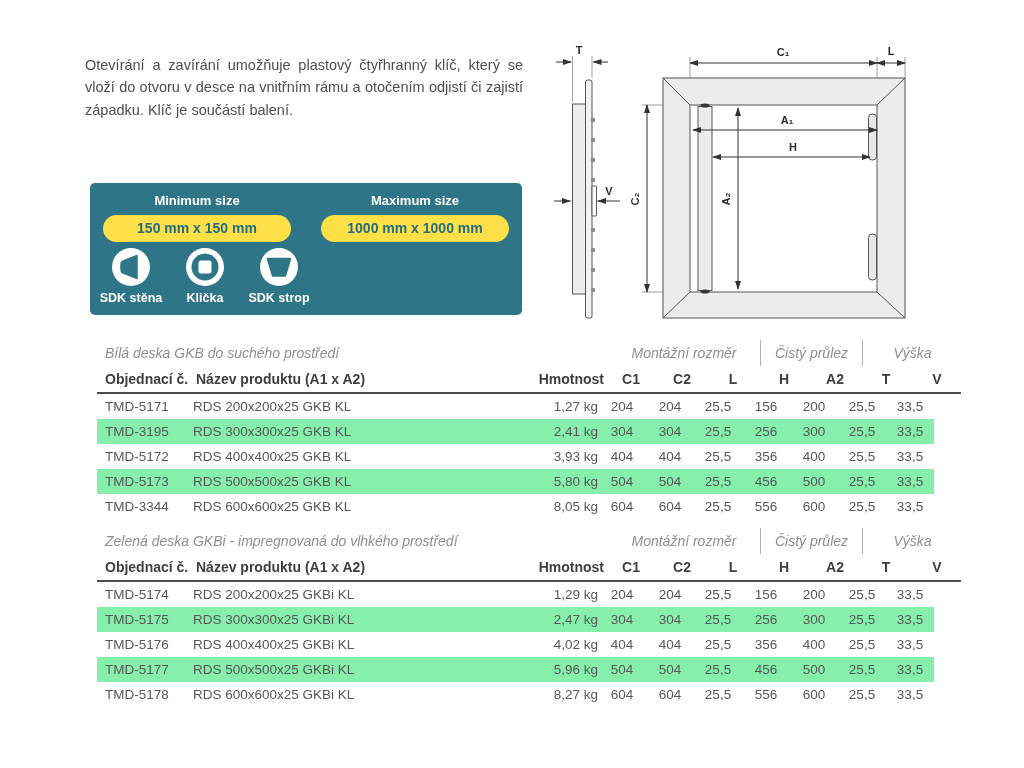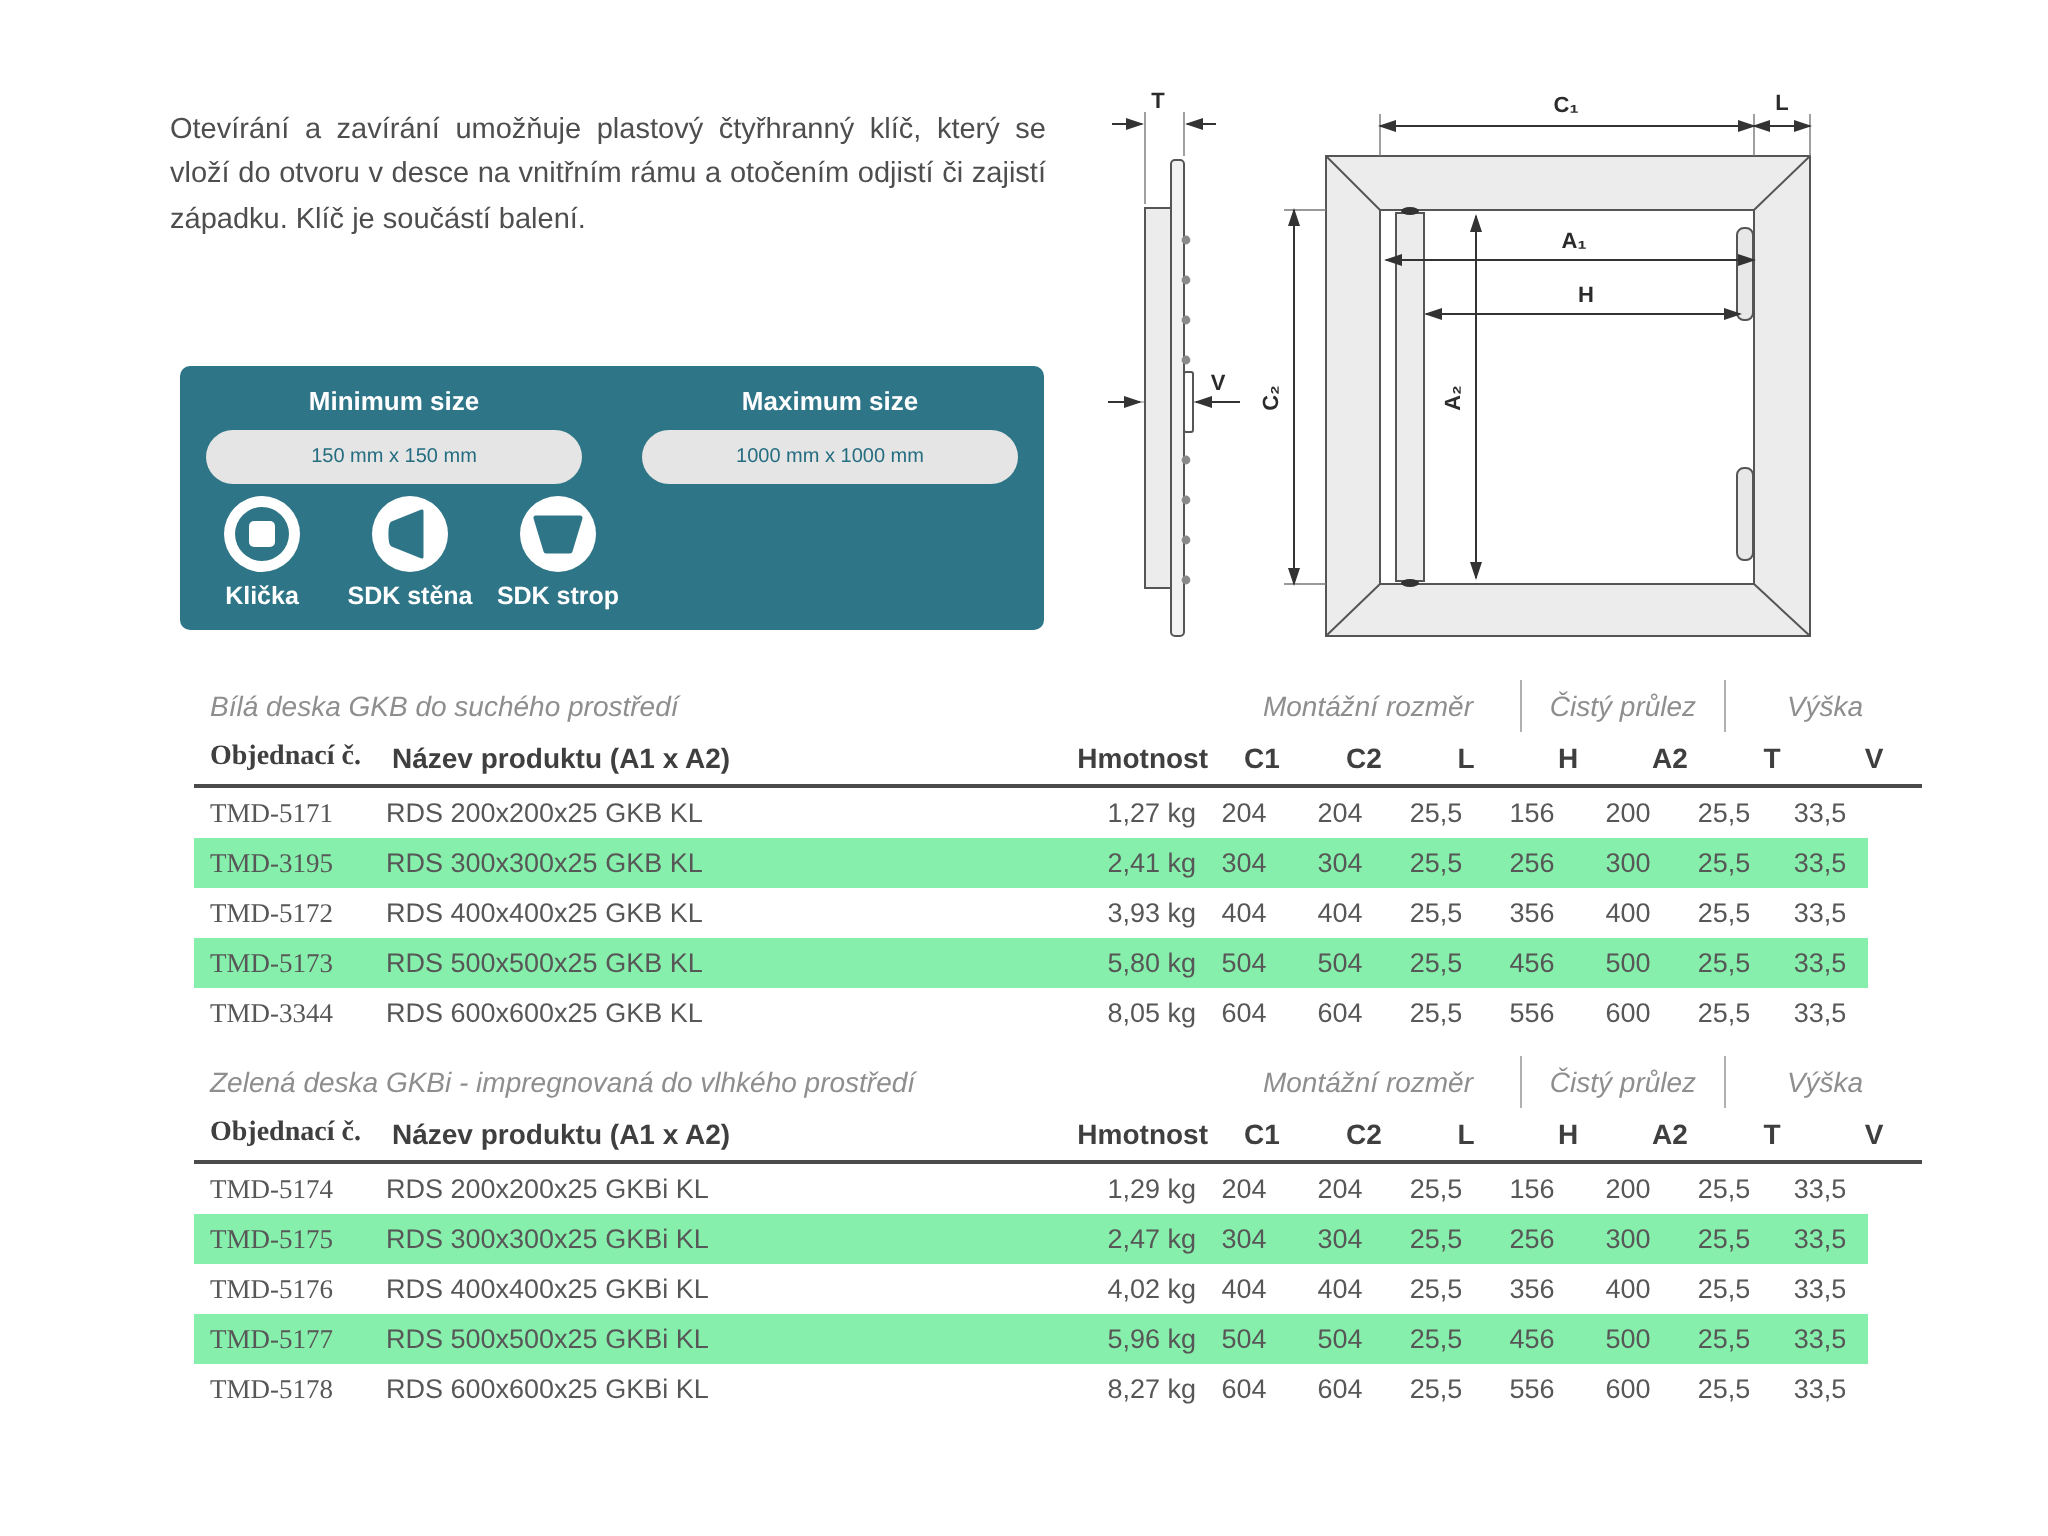--- a/index.html
+++ b/index.html
@@ -15,22 +15,22 @@
   
   .infobox{
     position:absolute;left:90px;top:183px;width:432px;height:132px;
     background:#2e7587;border-radius:5px;
   }
   .size-col{position:absolute;top:10px;text-align:center;}
   .size-col.min{left:13px;width:188px;}
   .size-col.max{left:231px;width:188px;}
   .size-label{color:#ffffff;font-weight:bold;font-size:13px;margin-bottom:7px;}
   .pill{
-    background:#e5e5e5;border-radius:14px;height:27px;line-height:27px;
-    color:#256d80;font-weight:normal;font-size:10px;text-align:center;
+    background:#fde047;border-radius:14px;height:27px;line-height:27px;
+    color:#256d80;font-weight:bold;font-size:14px;text-align:center;
   }
   .features{position:absolute;left:4px;top:64px;display:flex;}
   .feature{width:74px;text-align:center;}
   .feature svg{display:block;margin:0 auto;}
   .feature-label{color:#ffffff;font-weight:bold;font-size:12.5px;margin-top:4px;white-space:nowrap;}
   
   .diagram{position:absolute;left:550px;top:42px;}
   .dim-label{font-family:"Liberation Sans",sans-serif;font-size:11px;font-weight:bold;fill:#2b2b2b;}
   
   .ptable{position:absolute;left:85px;width:864px;margin-left:12px;}
@@ -39,21 +39,21 @@
   .grow .gh{text-align:center;}
   .gh0{width:150px;}.gh1{width:99px;}.gh2{width:97px;}
   .vdiv{width:1px;height:26px;background:#b0b0b0;margin:0 1px;}
   .hrow{
     display:flex;gap:3px;align-items:center;height:27px;
     border-bottom:2px solid #4b4b4b;font-weight:bold;color:#3f3f3f;font-size:14px;
   }
   .trow{display:flex;gap:0;height:25px;font-size:13.5px;color:#575757;}
   .trow.alt .cell{background:#86efac;}
   .cell{box-sizing:border-box;height:100%;display:flex;align-items:center;}
-  .c0{width:96px;padding-left:8px;font-family:Liberation Serif, serif;}
+  .c0{width:96px;padding-left:8px;}
   .c1{width:310px;}
   .c2{width:95px;justify-content:flex-end;}
   .cn{width:48px;justify-content:center;}
   #table-0{top:340px;}
   #table-1{top:528px;}
 </style>
 </head>
 <body>
 
 <div class="canvas">
@@ -66,31 +66,31 @@
       <div class="pill">150 mm x 150 mm</div>
     </div>
     <div class="size-col max">
       <div class="size-label">Maximum size</div>
       <div class="pill">1000 mm x 1000 mm</div>
     </div>
     <div class="features">
       <div class="feature">
         <svg width="40" height="40" viewBox="0 0 40 40">
           <circle cx="20" cy="20" r="19" fill="#ffffff"></circle>
+          <path d="M26,8.5 L26,31.5 L11,25.5 C9.6,24.9 9.6,15.1 11,14.5 Z" fill="#2e7587" stroke="#2e7587" stroke-width="1.5" stroke-linejoin="round"></path>
+        </svg>
+        <div class="feature-label">SDK stěna</div>
+      </div>
+      <div class="feature">
+        <svg width="40" height="40" viewBox="0 0 40 40">
+          <circle cx="20" cy="20" r="19" fill="#ffffff"></circle>
           <circle cx="20" cy="20" r="13.5" fill="#2e7587"></circle>
           <rect x="13.5" y="13.5" width="13" height="13" rx="2.5" fill="#ffffff"></rect>
         </svg>
         <div class="feature-label">Klička</div>
-      </div>
-      <div class="feature">
-        <svg width="40" height="40" viewBox="0 0 40 40">
-          <circle cx="20" cy="20" r="19" fill="#ffffff"></circle>
-          <path d="M26,8.5 L26,31.5 L11,25.5 C9.6,24.9 9.6,15.1 11,14.5 Z" fill="#2e7587" stroke="#2e7587" stroke-width="1.5" stroke-linejoin="round"></path>
-        </svg>
-        <div class="feature-label">SDK stěna</div>
       </div>
       <div class="feature">
         <svg width="40" height="40" viewBox="0 0 40 40">
           <circle cx="20" cy="20" r="19" fill="#ffffff"></circle>
           <path d="M9,12 L31,12 L26,28.5 L14,28.5 Z" fill="#2e7587" stroke="#2e7587" stroke-width="2.5" stroke-linejoin="round"></path>
         </svg>
         <div class="feature-label">SDK strop</div>
       </div>
     </div>
   </div>

